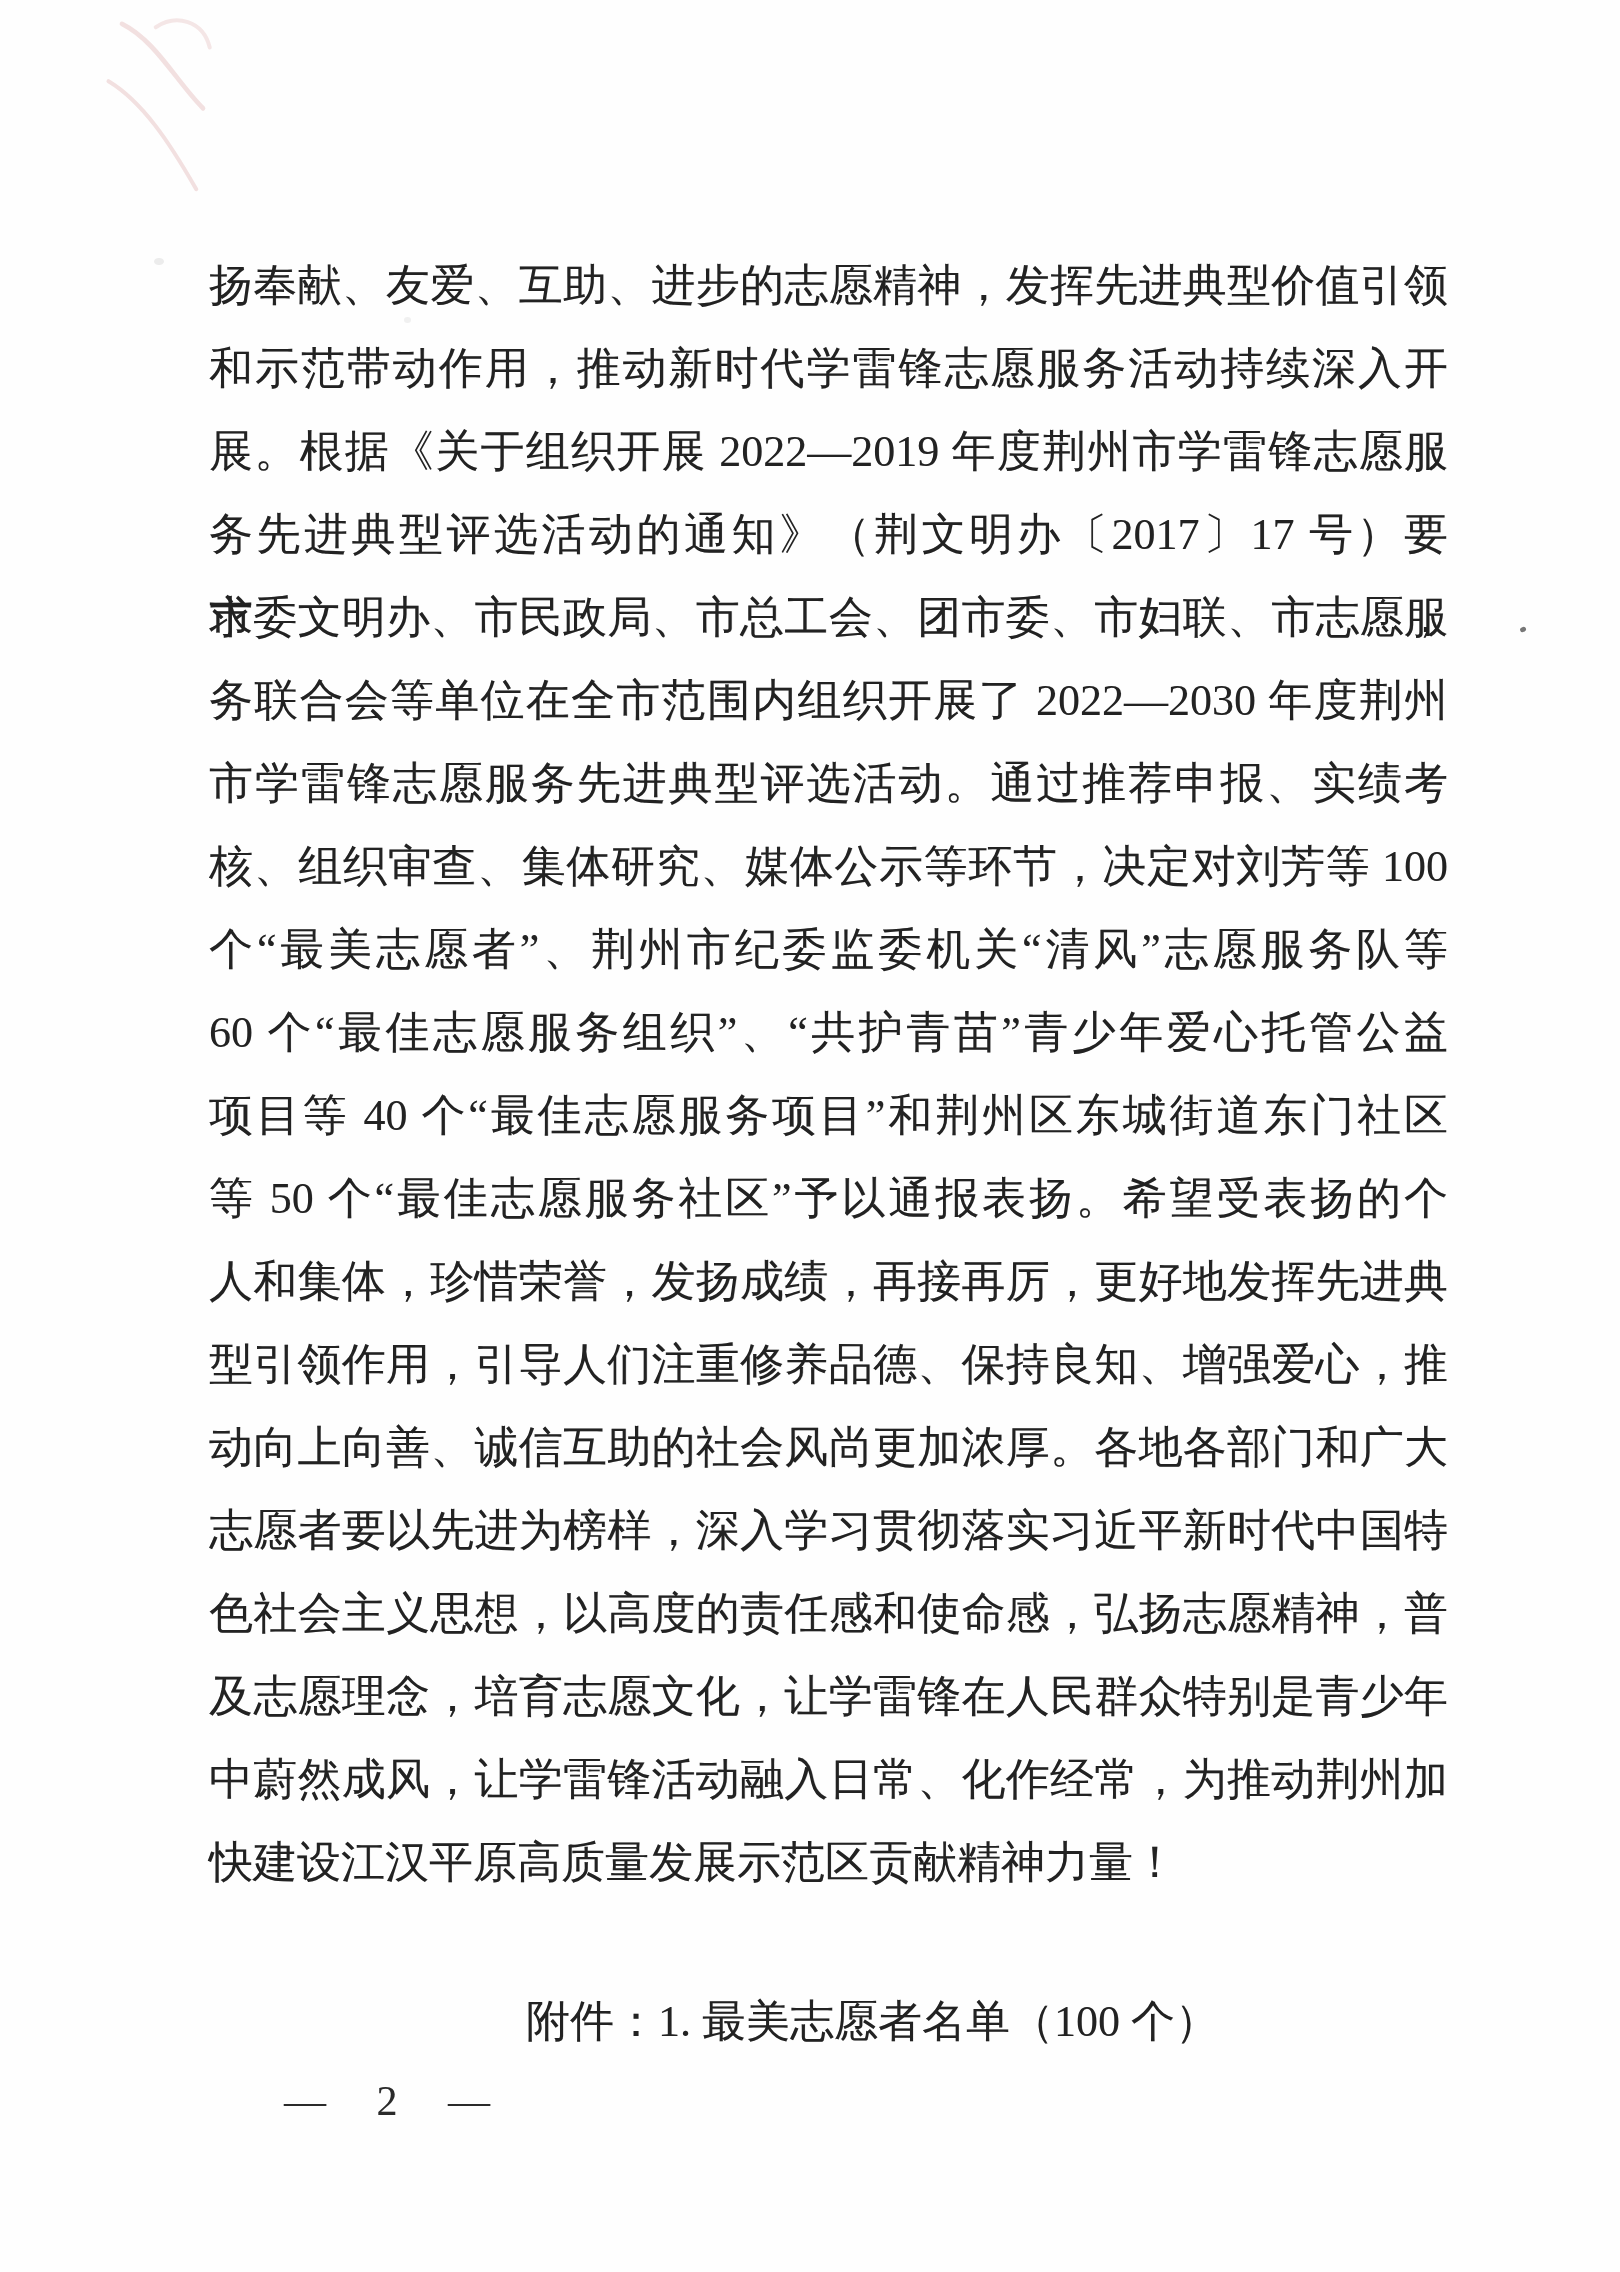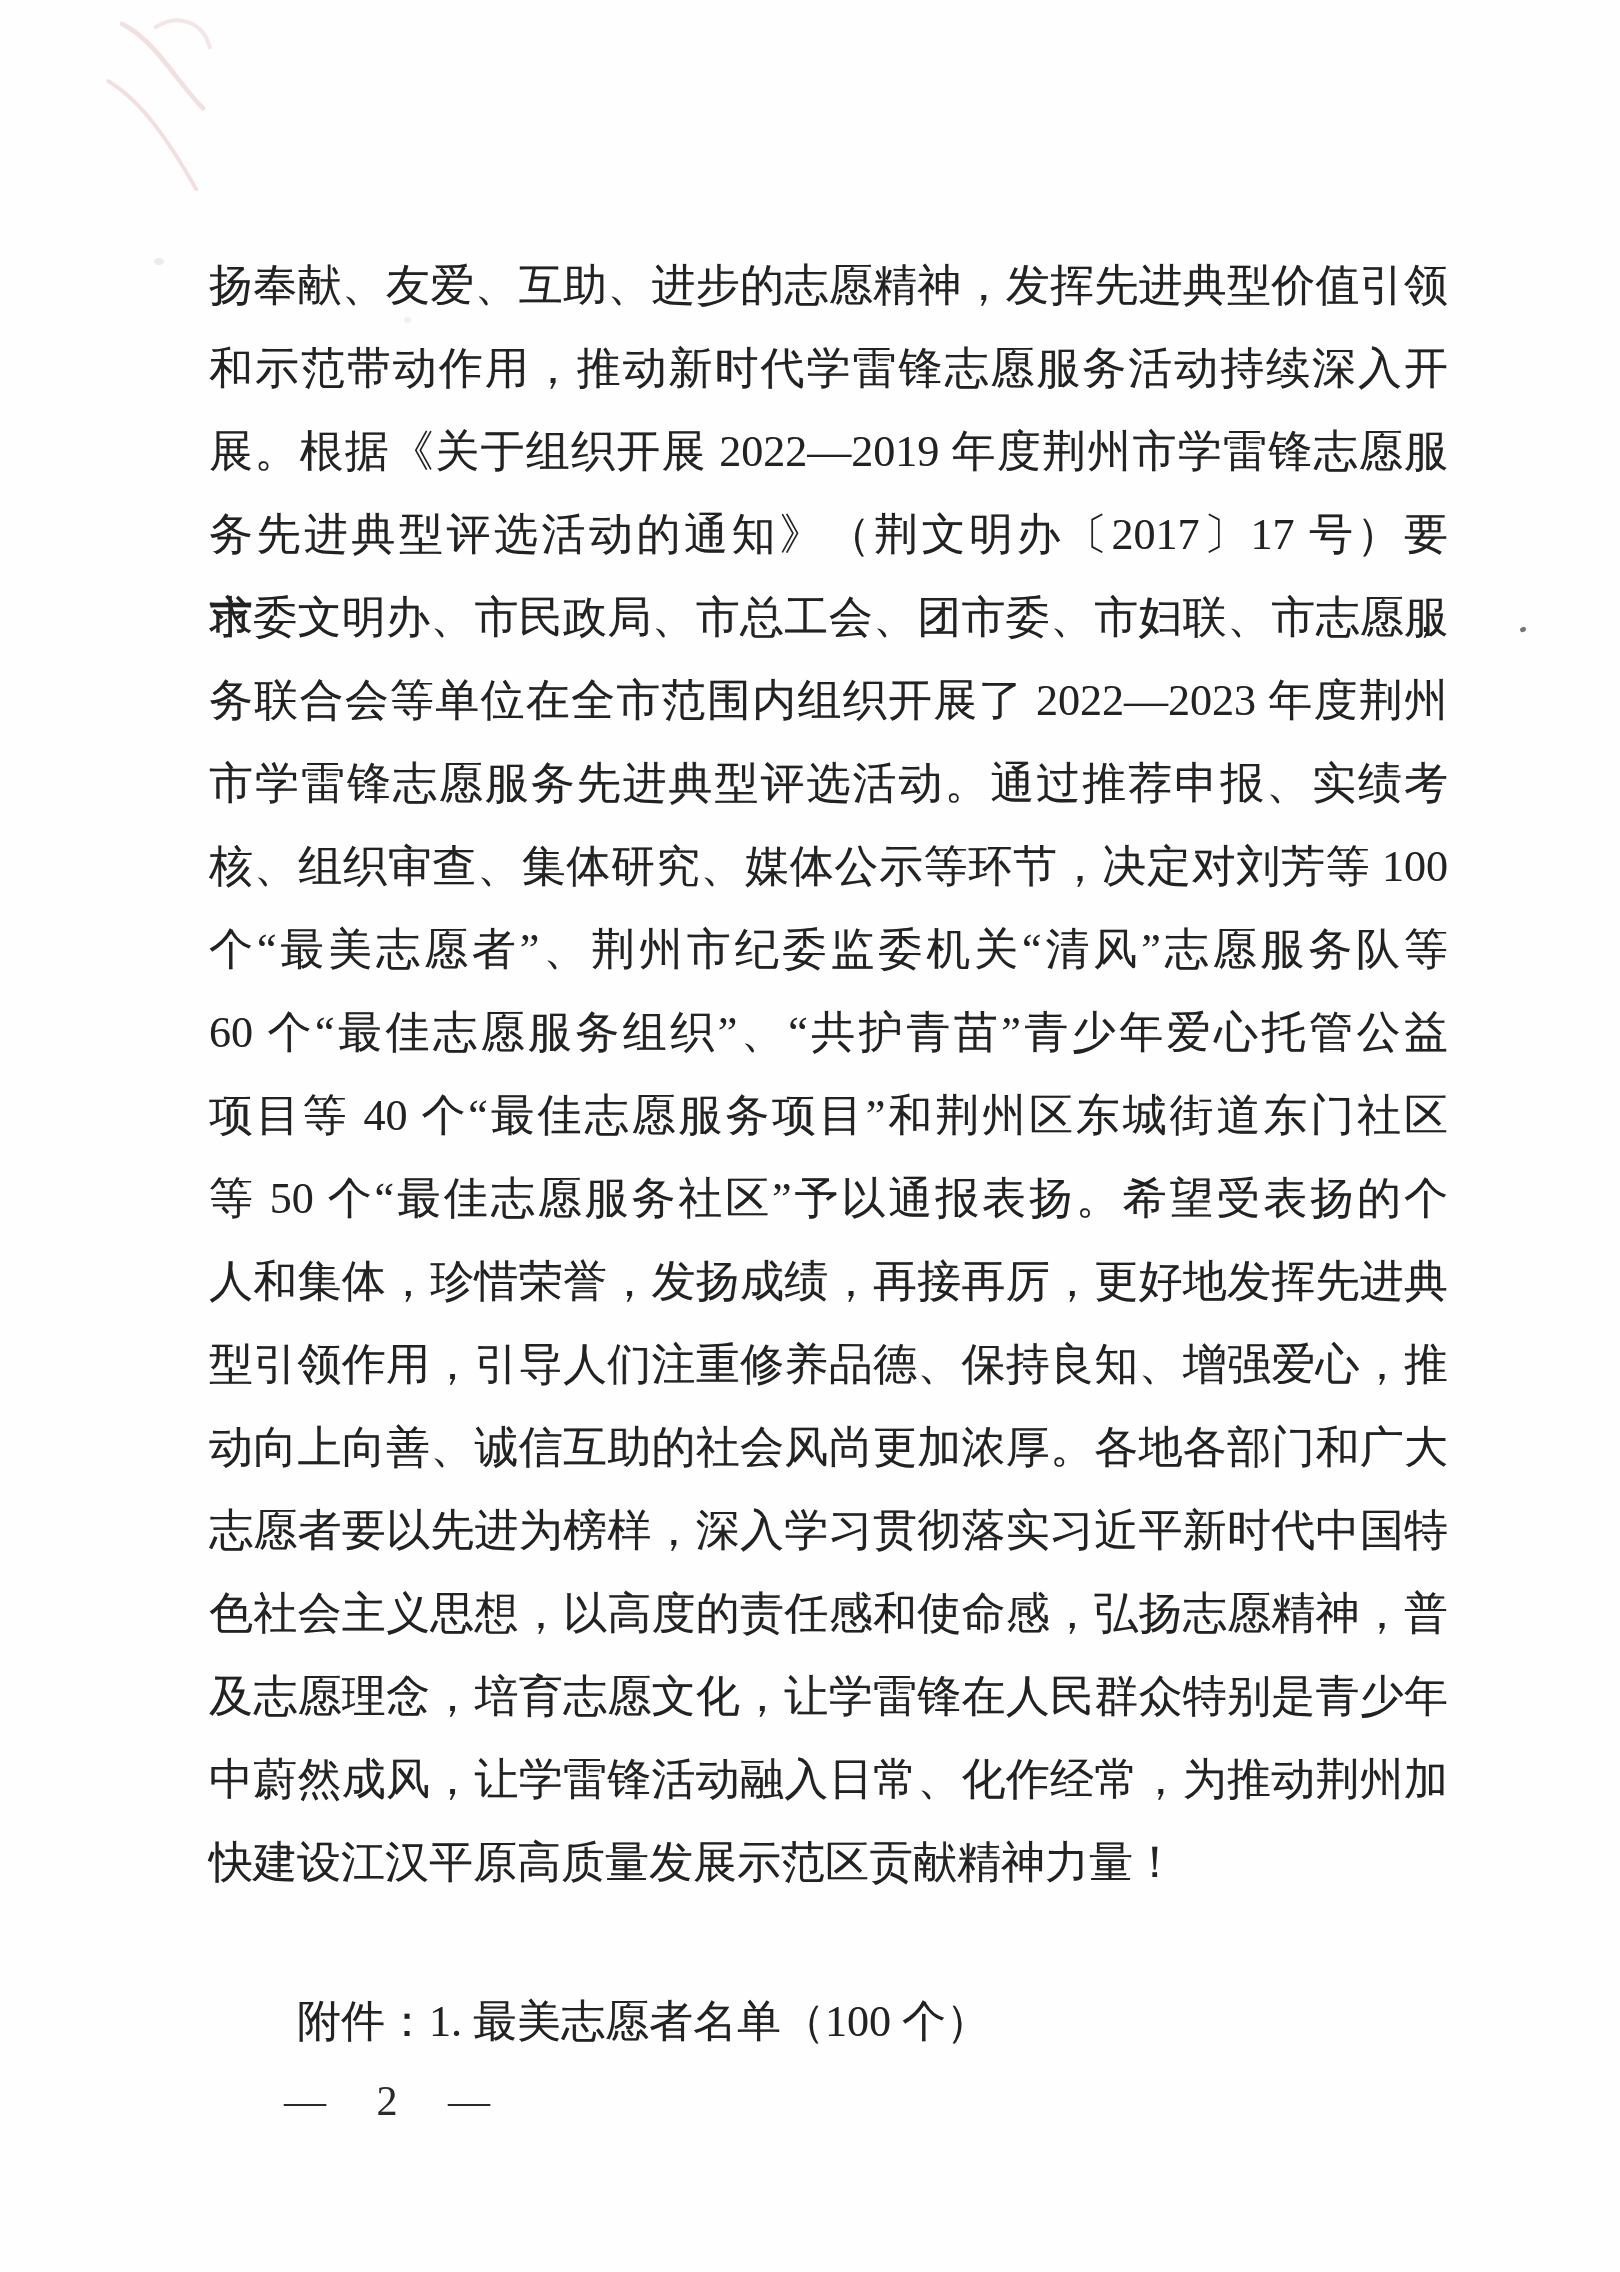--- a/index.html
+++ b/index.html
@@ -35,21 +35,21 @@
   }
   .attachment-line {
     position: absolute;
     left: 209px;
     top: 1980px;
     width: 1239px;
     box-sizing: border-box;
     padding-left: 88px;
     font-size: 44px;
     line-height: 83px;
-    text-align: left;
+    text-align: center;
     text-shadow: 0.3px 0.3px 0 rgba(40,40,40,0.28);
   }
   .page-number {
     position: absolute;
     left: 284px;
     top: 2067px;
     font-size: 42px;
     line-height: 68px;
     letter-spacing: 20px;
     color: #2a2a2a;
@@ -86,21 +86,21 @@
   <div class="speck s1"></div>
   <div class="speck s2"></div>
   <div class="speck s3"></div>
 
   <div class="body-block">
     <div class="body-line">扬奉献、友爱、互助、进步的志愿精神，发挥先进典型价值引领</div>
     <div class="body-line">和示范带动作用，推动新时代学雷锋志愿服务活动持续深入开</div>
     <div class="body-line">展。根据《关于组织开展 2022—2019 年度荆州市学雷锋志愿服</div>
     <div class="body-line">务先进典型评选活动的通知》（荆文明办〔2017〕17 号）要求，</div>
     <div class="body-line">市委文明办、市民政局、市总工会、团市委、市妇联、市志愿服</div>
-    <div class="body-line">务联合会等单位在全市范围内组织开展了 2022—2023 年度荆州</div>
+    <div class="body-line">务联合会等单位在全市范围内组织开展了 2022—2030 年度荆州</div>
     <div class="body-line">市学雷锋志愿服务先进典型评选活动。通过推荐申报、实绩考</div>
     <div class="body-line">核、组织审查、集体研究、媒体公示等环节，决定对刘芳等 100</div>
     <div class="body-line">个“最美志愿者”、荆州市纪委监委机关“清风”志愿服务队等</div>
     <div class="body-line">60 个“最佳志愿服务组织”、“共护青苗”青少年爱心托管公益</div>
     <div class="body-line">项目等 40 个“最佳志愿服务项目”和荆州区东城街道东门社区</div>
     <div class="body-line">等 50 个“最佳志愿服务社区”予以通报表扬。希望受表扬的个</div>
     <div class="body-line">人和集体，珍惜荣誉，发扬成绩，再接再厉，更好地发挥先进典</div>
     <div class="body-line">型引领作用，引导人们注重修养品德、保持良知、增强爱心，推</div>
     <div class="body-line">动向上向善、诚信互助的社会风尚更加浓厚。各地各部门和广大</div>
     <div class="body-line">志愿者要以先进为榜样，深入学习贯彻落实习近平新时代中国特</div>

